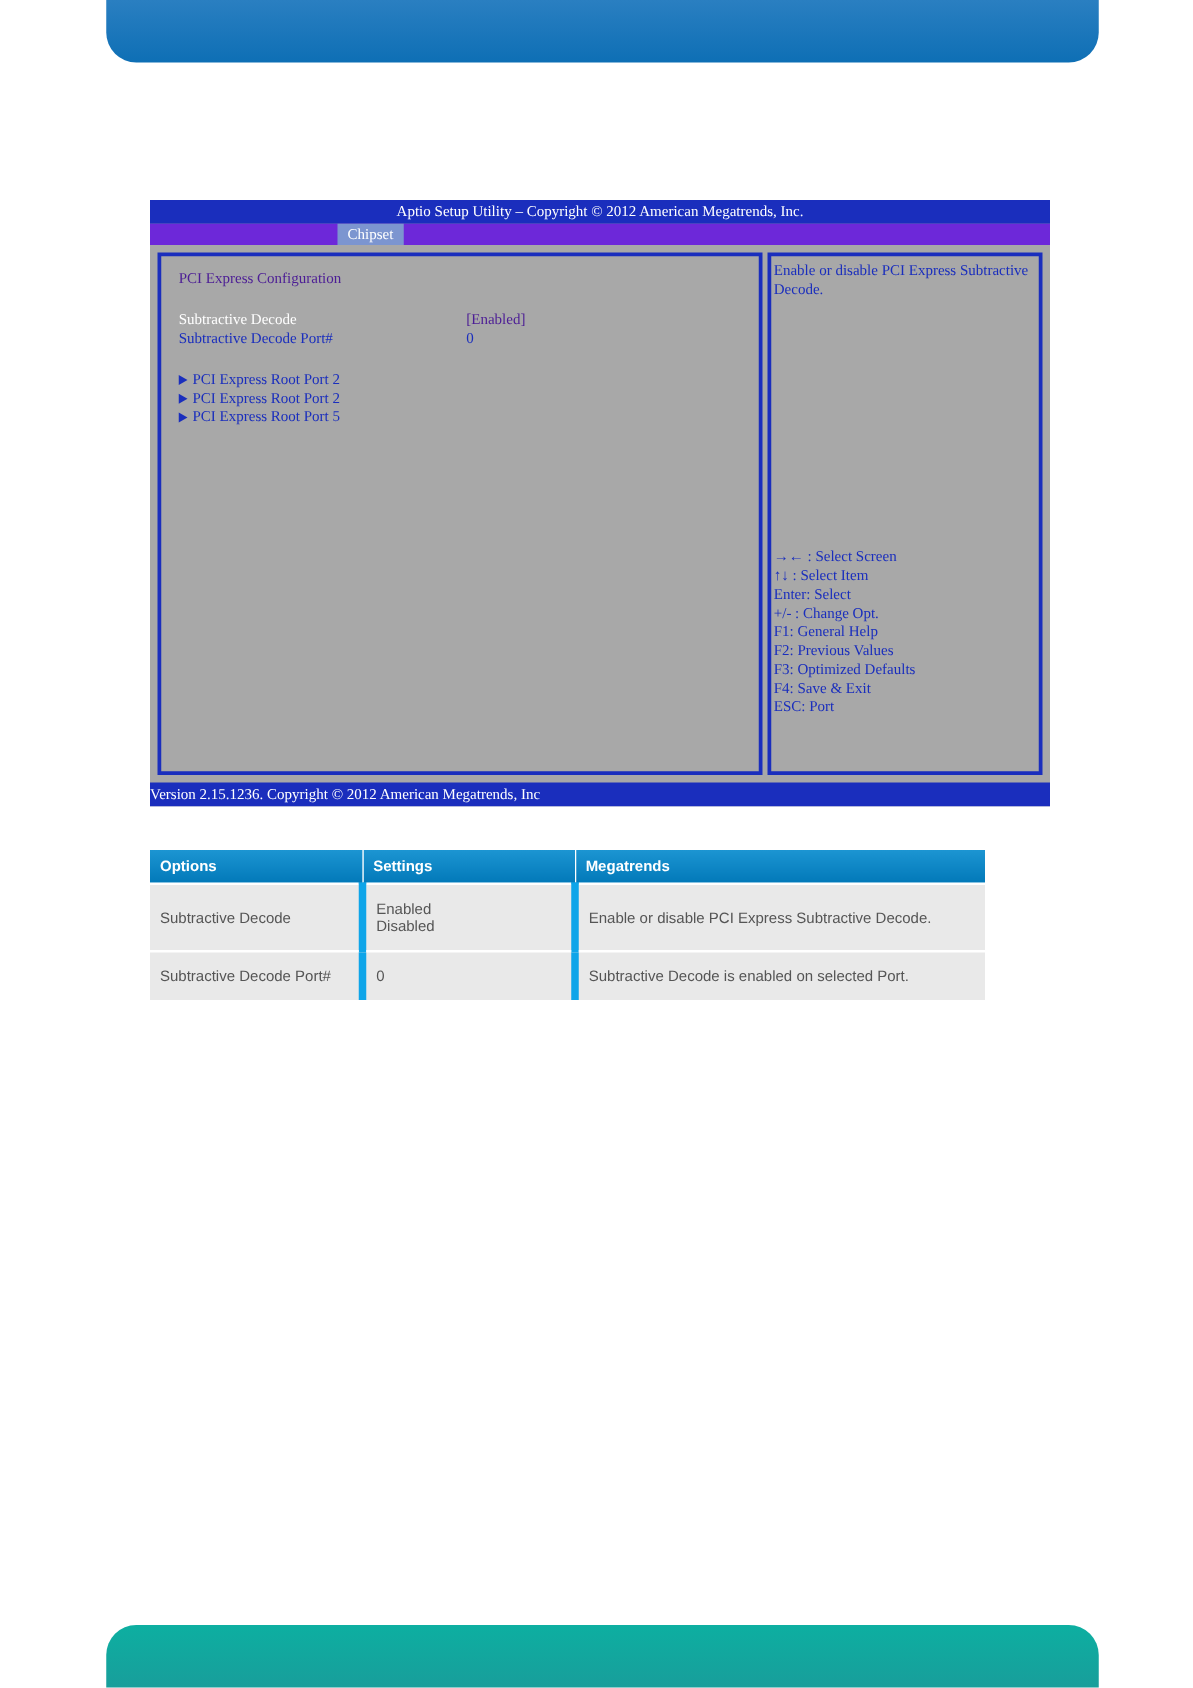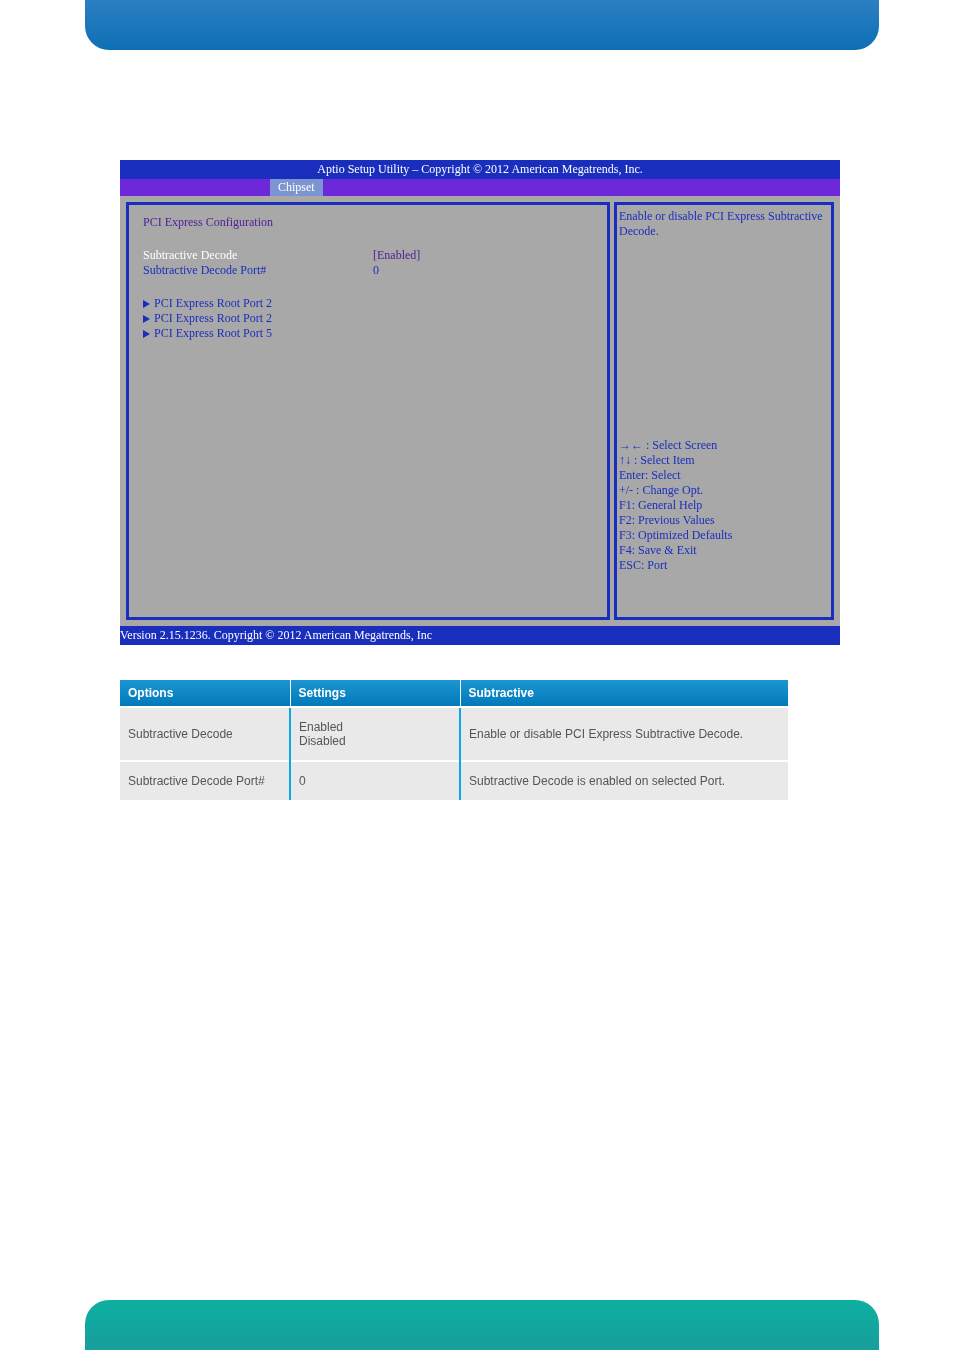--- a/index.html
+++ b/index.html
@@ -117,21 +117,21 @@
       text-align: left;
       font-weight: bold;
       border-left: 1px solid #ffffff;
     }
     .option-table th:first-child { border-left: none; }
     .option-table td {
       background: #e9e9e9;
       padding: 12px 8px;
       text-align: left;
       color: #555;
-      border-left: 2px solid #0ea5e9;
+      border-left: 6px solid #0ea5e9;
       border-top: 2px solid #ffffff;
     }
     .option-table td:first-child { border-left: none; }
     .bottom-banner {
       position: absolute;
       bottom: 0;
       left: 85px;
       right: 75px;
       height: 50px;
       background: linear-gradient(to bottom, #0dafa1, #189e9b);
@@ -195,21 +195,21 @@
     </div>
   </div>
   <div class="bios-footer">Version 2.15.1236. Copyright © 2012 American Megatrends, Inc</div>
 </div>
 
 <table class="option-table">
   <thead>
     <tr>
       <th style="width:170px;">Options</th>
       <th style="width:170px;">Settings</th>
-      <th>Subtractive</th>
+      <th>Megatrends</th>
     </tr>
   </thead>
   <tbody>
     <tr>
       <td>Subtractive Decode</td>
       <td style="white-space: pre-line;">Enabled
 Disabled</td>
       <td>Enable or disable PCI Express Subtractive Decode.</td>
     </tr>
     <tr>

